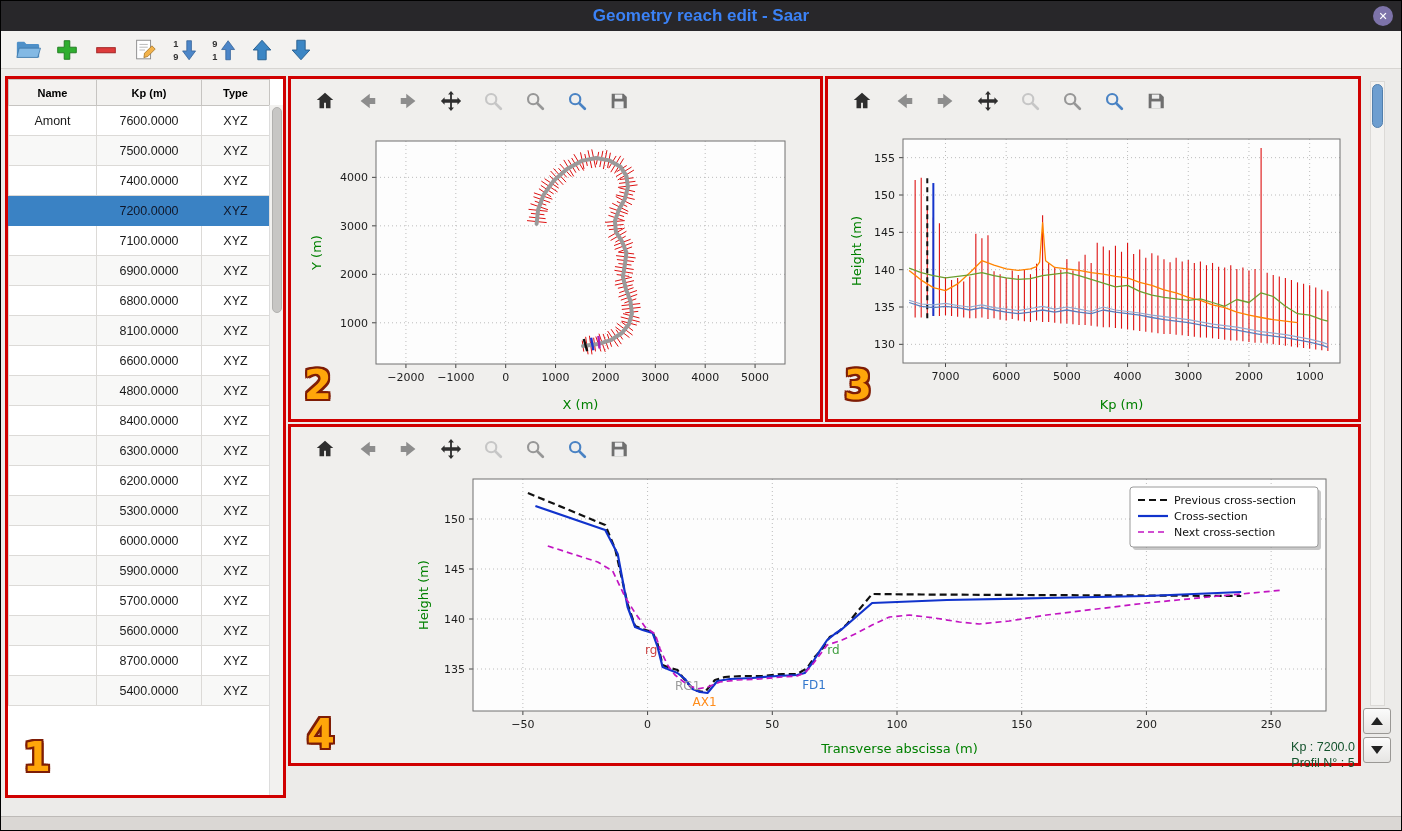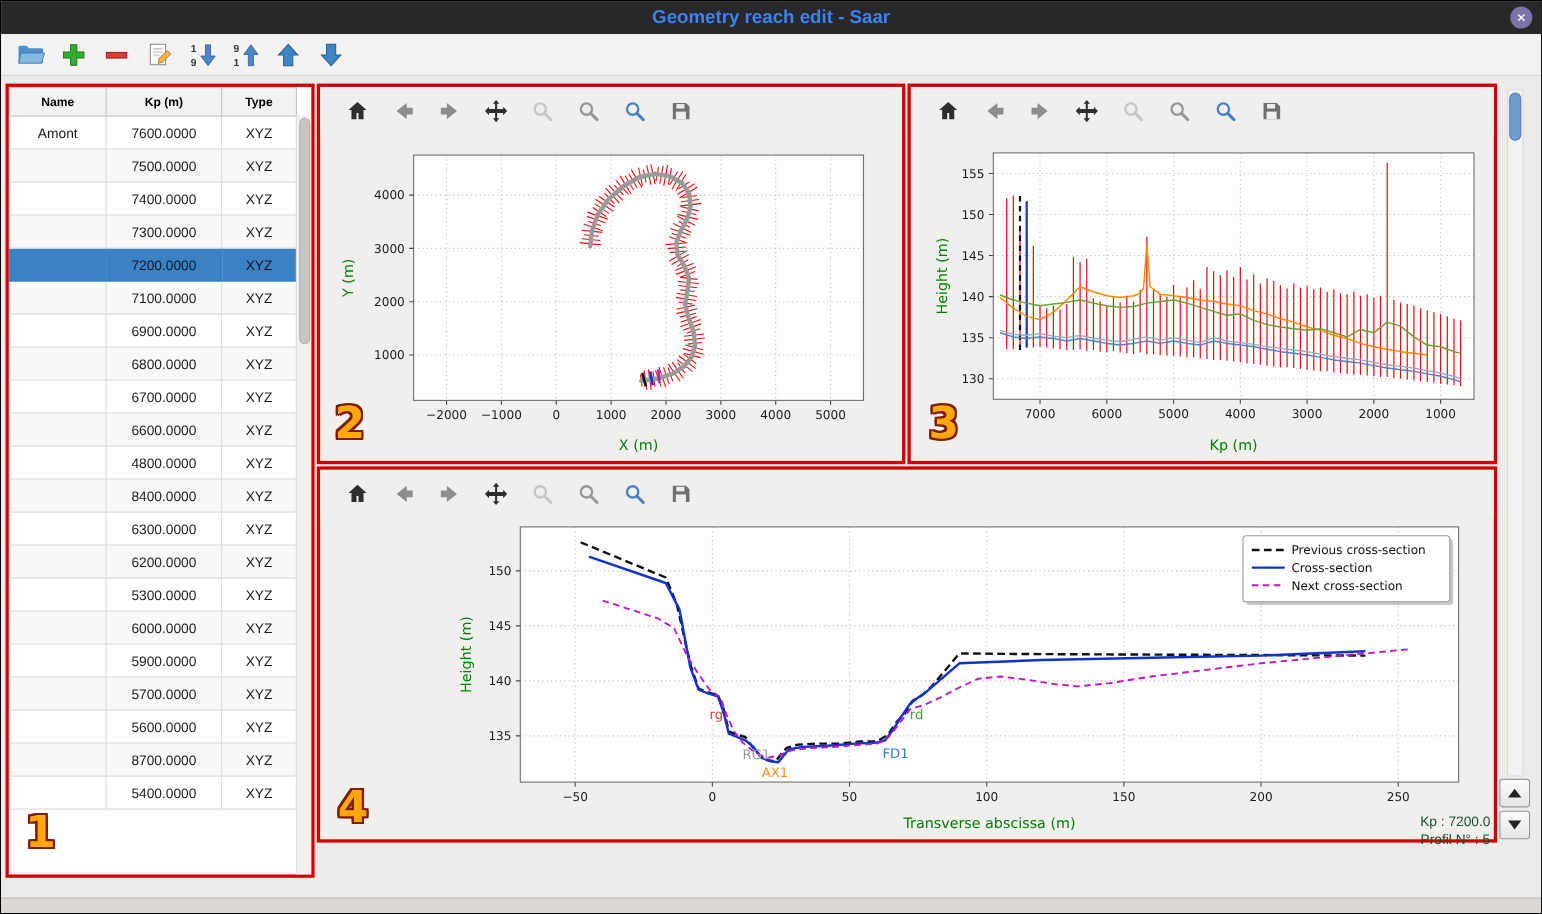--- a/index.html
+++ b/index.html
@@ -141,25 +141,20 @@
             <tr>
     <td class="col-name"></td>
     <td class="col-kp">7500.0000</td>
     <td class="col-type">XYZ</td>
   </tr>
             <tr>
     <td class="col-name"></td>
     <td class="col-kp">7400.0000</td>
     <td class="col-type">XYZ</td>
   </tr>
-            <tr>
-    <td class="col-name"></td>
-    <td class="col-kp">7300.0000</td>
-    <td class="col-type">XYZ</td>
-  </tr>
             <tr class="selected">
     <td class="col-name"></td>
     <td class="col-kp">7200.0000</td>
     <td class="col-type">XYZ</td>
   </tr>
             <tr>
     <td class="col-name"></td>
     <td class="col-kp">7100.0000</td>
     <td class="col-type">XYZ</td>
   </tr>
@@ -168,21 +163,21 @@
     <td class="col-kp">6900.0000</td>
     <td class="col-type">XYZ</td>
   </tr>
             <tr>
     <td class="col-name"></td>
     <td class="col-kp">6800.0000</td>
     <td class="col-type">XYZ</td>
   </tr>
             <tr>
     <td class="col-name"></td>
-    <td class="col-kp">6700.0000</td>
+    <td class="col-kp">8100.0000</td>
     <td class="col-type">XYZ</td>
   </tr>
             <tr>
     <td class="col-name"></td>
     <td class="col-kp">6600.0000</td>
     <td class="col-type">XYZ</td>
   </tr>
             <tr>
     <td class="col-name"></td>
     <td class="col-kp">4800.0000</td>

